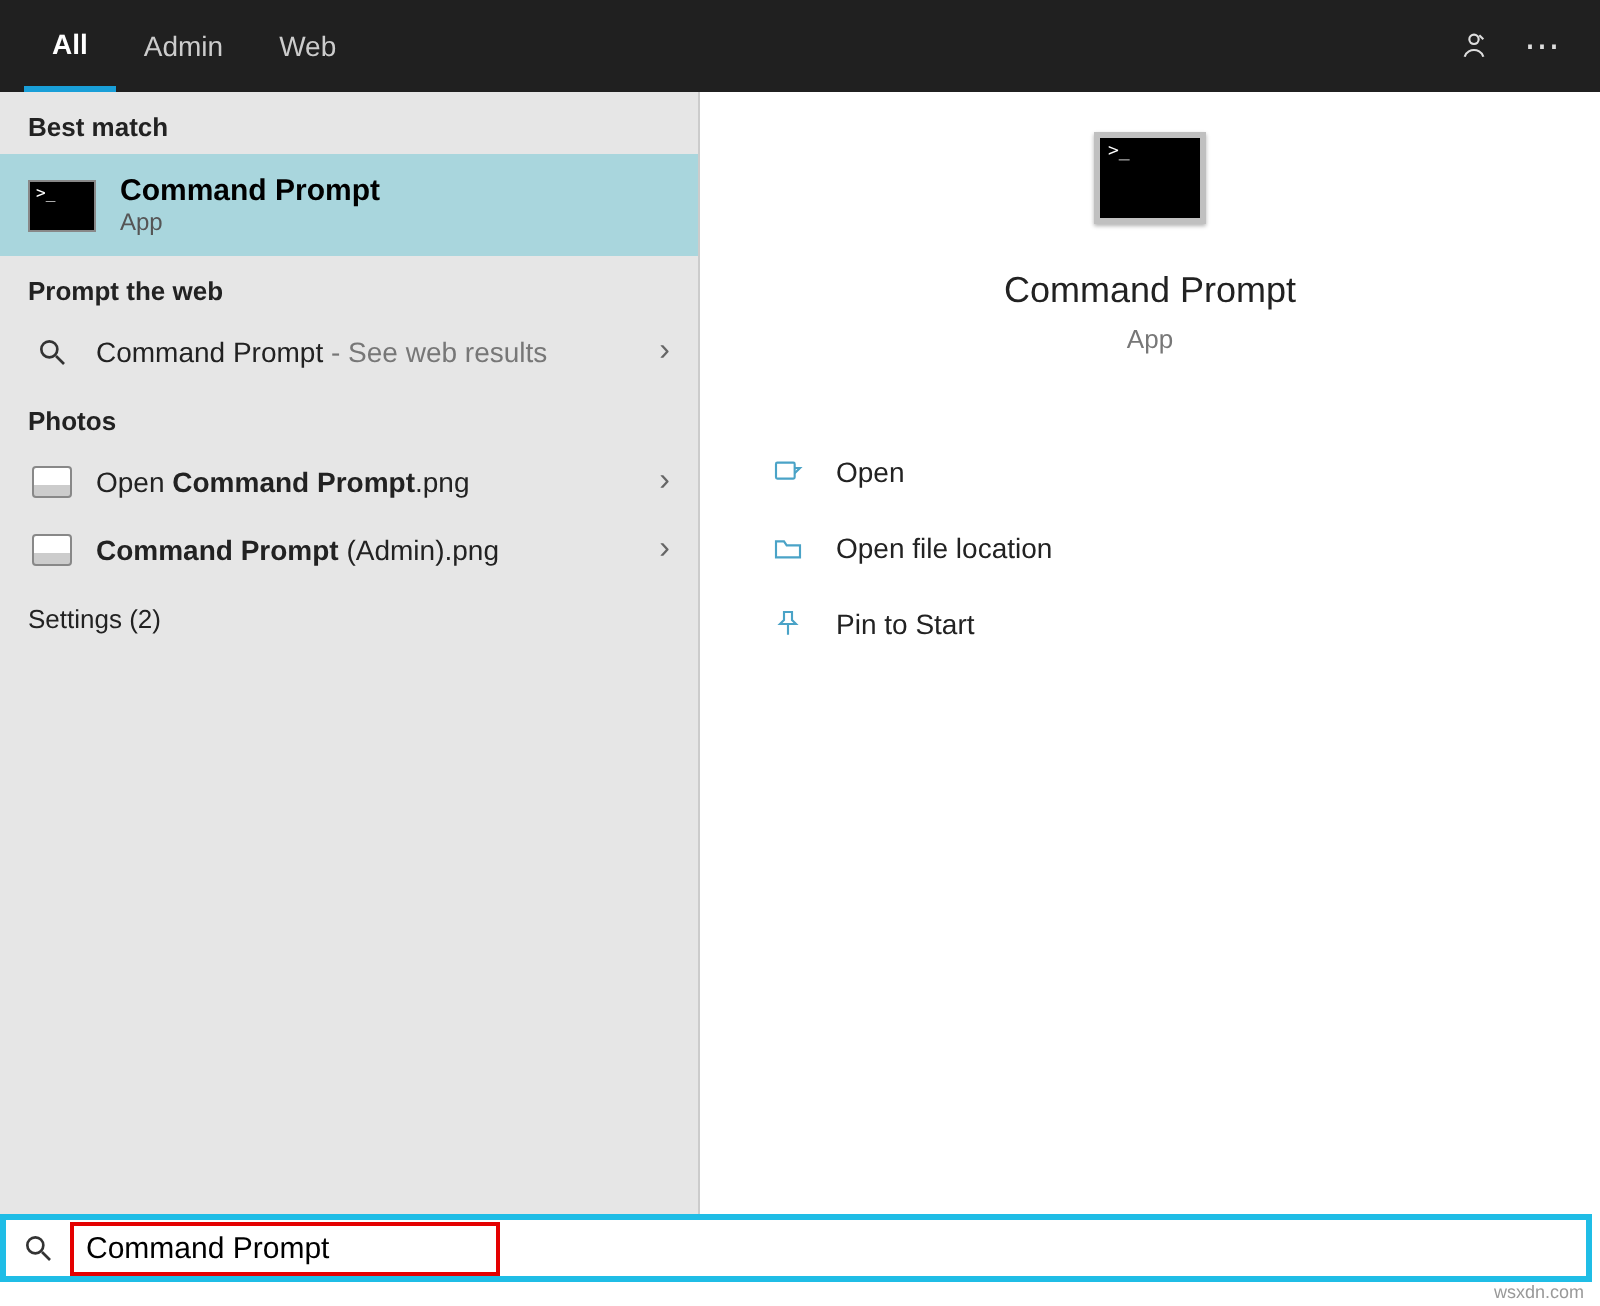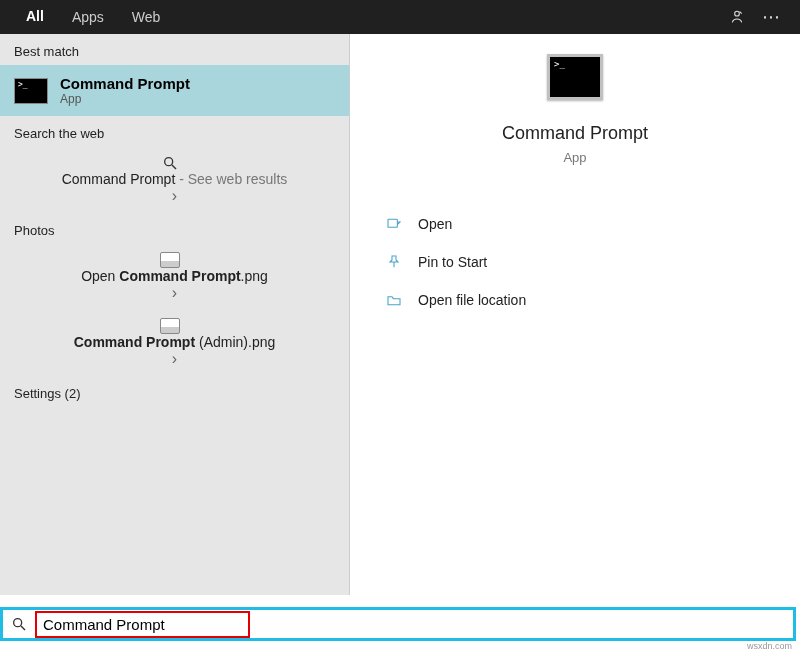--- a/index.html
+++ b/index.html
@@ -1,37 +1,37 @@
 <!DOCTYPE html>
 <html><head>
 <meta charset="utf-8">
 <style>
   * { box-sizing: border-box; margin: 0; padding: 0; font-family: "Segoe UI", Arial, sans-serif; }
   body { width: 800px; height: 653px; overflow: hidden; background: #fff; position: relative; font-size: 14px; }
 
   
-  .topbar { background: #202020; height: 34px; display: flex; align-items: center; color: #ddd; padding: 0 12px; }
+  .topbar { background: #202020; height: 46px; display: flex; align-items: center; color: #ddd; padding: 0 12px; }
   .tab { padding: 0 14px; height: 46px; display: flex; align-items: center; cursor: pointer; font-size: 14px; color: #ccc; }
   .tab.active { color: #fff; border-bottom: 3px solid #199fd8; font-weight: 600; }
   .tab .chev { margin-left: 6px; font-size: 10px; }
   .topbar-spacer { flex: 1; }
   .topbar-icon { width: 34px; height: 34px; display: flex; align-items: center; justify-content: center; color: #ddd; cursor: pointer; font-size: 18px; }
 
   .main { display: flex; height: 561px; }
 
   
   .left { width: 350px; background: #e6e6e6; border-right: 1px solid #ccc; overflow: hidden; }
-  .section-head { font-size: 13px; font-weight: 400; color: #222; padding: 10px 14px 6px; }
+  .section-head { font-size: 13px; font-weight: 700; color: #222; padding: 10px 14px 6px; }
   .bestmatch { background: #a9d6dd; display: flex; align-items: center; padding: 10px 14px; }
   .bm-icon { width: 34px; height: 26px; background: #000; border: 1px solid #888; margin-right: 12px; position: relative; }
   .bm-icon::after { content: ">_"; position: absolute; top: 1px; left: 3px; color: #fff; font-size: 8px; font-family: monospace; }
   .bm-title { font-weight: 600; font-size: 15px; color: #000; }
   .bm-sub { font-size: 12px; color: #555; }
 
-  .row { display: flex; align-items: center; padding: 8px 14px; cursor: pointer; flex-direction: column; }
+  .row { display: flex; align-items: center; padding: 8px 14px; cursor: pointer; }
   .row .icon { width: 24px; margin-right: 10px; color: #333; display: flex; align-items: center; justify-content: center; font-size: 16px; }
   .row .text { flex: 1; color: #222; font-size: 14px; }
   .row .text .muted { color: #777; }
   .row .chev { color: #666; font-size: 16px; }
   .photo-icon { width: 20px; height: 16px; border: 1px solid #888; background: linear-gradient(#fff 60%, #ccc 60%); border-radius: 2px; }
 
   
   .right { flex: 1; background: #fff; padding: 20px 0 0 0; }
   .r-center { text-align: center; margin-bottom: 40px; }
   .r-thumb { width: 56px; height: 46px; background: #000; border: 3px solid #c0c0c0; display: inline-block; position: relative; margin-bottom: 20px; box-shadow: 0 1px 2px rgba(0,0,0,.3); }
@@ -51,21 +51,21 @@
   .search-input { border: none; outline: none; font-size: 15px; font-family: inherit; }
   .watermark { position: absolute; right: 8px; bottom: 2px; font-size: 9px; color: #999; }
 
   svg { width: 16px; height: 16px; }
 </style>
 </head>
 <body>
 
 <div class="topbar">
   <div class="tab active">All</div>
-  <div class="tab">Apps</div>
+  <div class="tab">Admin</div>
   <div class="tab">Web</div>
   <div class="topbar-spacer"></div>
   <div class="topbar-icon">
     <svg viewBox="0 0 24 24" fill="none" stroke="currentColor" stroke-width="1.6">
         <circle cx="12" cy="7" r="3.5"></circle>
         <path d="M5 20c1-4 5-5 7-5s6 1 7 5"></path>
         <path d="M16 4l3 3"></path>
       </svg>
   </div>
   <div class="topbar-icon">⋯</div>
@@ -76,21 +76,21 @@
   <div class="left">
     <div class="section-head">Best match</div>
     <div class="bestmatch">
       <div class="bm-icon"></div>
       <div>
         <div class="bm-title">Command Prompt</div>
         <div class="bm-sub">App</div>
       </div>
     </div>
 
-    <div class="section-head">Search the web</div>
+    <div class="section-head">Prompt the web</div>
     <div class="row">
       <div class="icon">
         <svg viewBox="0 0 24 24" fill="none" stroke="currentColor" stroke-width="2">
             <circle cx="10" cy="10" r="6"></circle>
             <line x1="15" y1="15" x2="21" y2="21"></line>
           </svg>
       </div>
       <div class="text"><span>Command Prompt</span><span class="muted"> - See web results</span></div>
       <div class="chev">›</div>
     </div>
@@ -126,32 +126,32 @@
           <svg viewBox="0 0 24 24" fill="none" stroke="currentColor" stroke-width="1.6">
               <rect x="3" y="5" width="14" height="12" rx="1"></rect>
               <path d="M17 9h4l-4 4"></path>
             </svg>
         </div>
         <span>Open</span>
       </div>
       <div class="action">
         <div class="aicon">
           <svg viewBox="0 0 24 24" fill="none" stroke="currentColor" stroke-width="1.6">
+              <path d="M3 7h6l2 3h10v9H3z"></path>
+            </svg>
+        </div>
+        <span>Open file location</span>
+      </div>
+      <div class="action">
+        <div class="aicon">
+          <svg viewBox="0 0 24 24" fill="none" stroke="currentColor" stroke-width="1.6">
               <path d="M9 3h6v6l3 3H6l3-3zM12 12v8"></path>
             </svg>
         </div>
         <span>Pin to Start</span>
-      </div>
-      <div class="action">
-        <div class="aicon">
-          <svg viewBox="0 0 24 24" fill="none" stroke="currentColor" stroke-width="1.6">
-              <path d="M3 7h6l2 3h10v9H3z"></path>
-            </svg>
-        </div>
-        <span>Open file location</span>
       </div>
     </div>
   </div>
 </div>
 
 <div class="searchbar">
   <div class="sicon">
     <svg viewBox="0 0 24 24" fill="none" stroke="currentColor" stroke-width="2">
         <circle cx="10" cy="10" r="6"></circle>
         <line x1="15" y1="15" x2="21" y2="21"></line>

